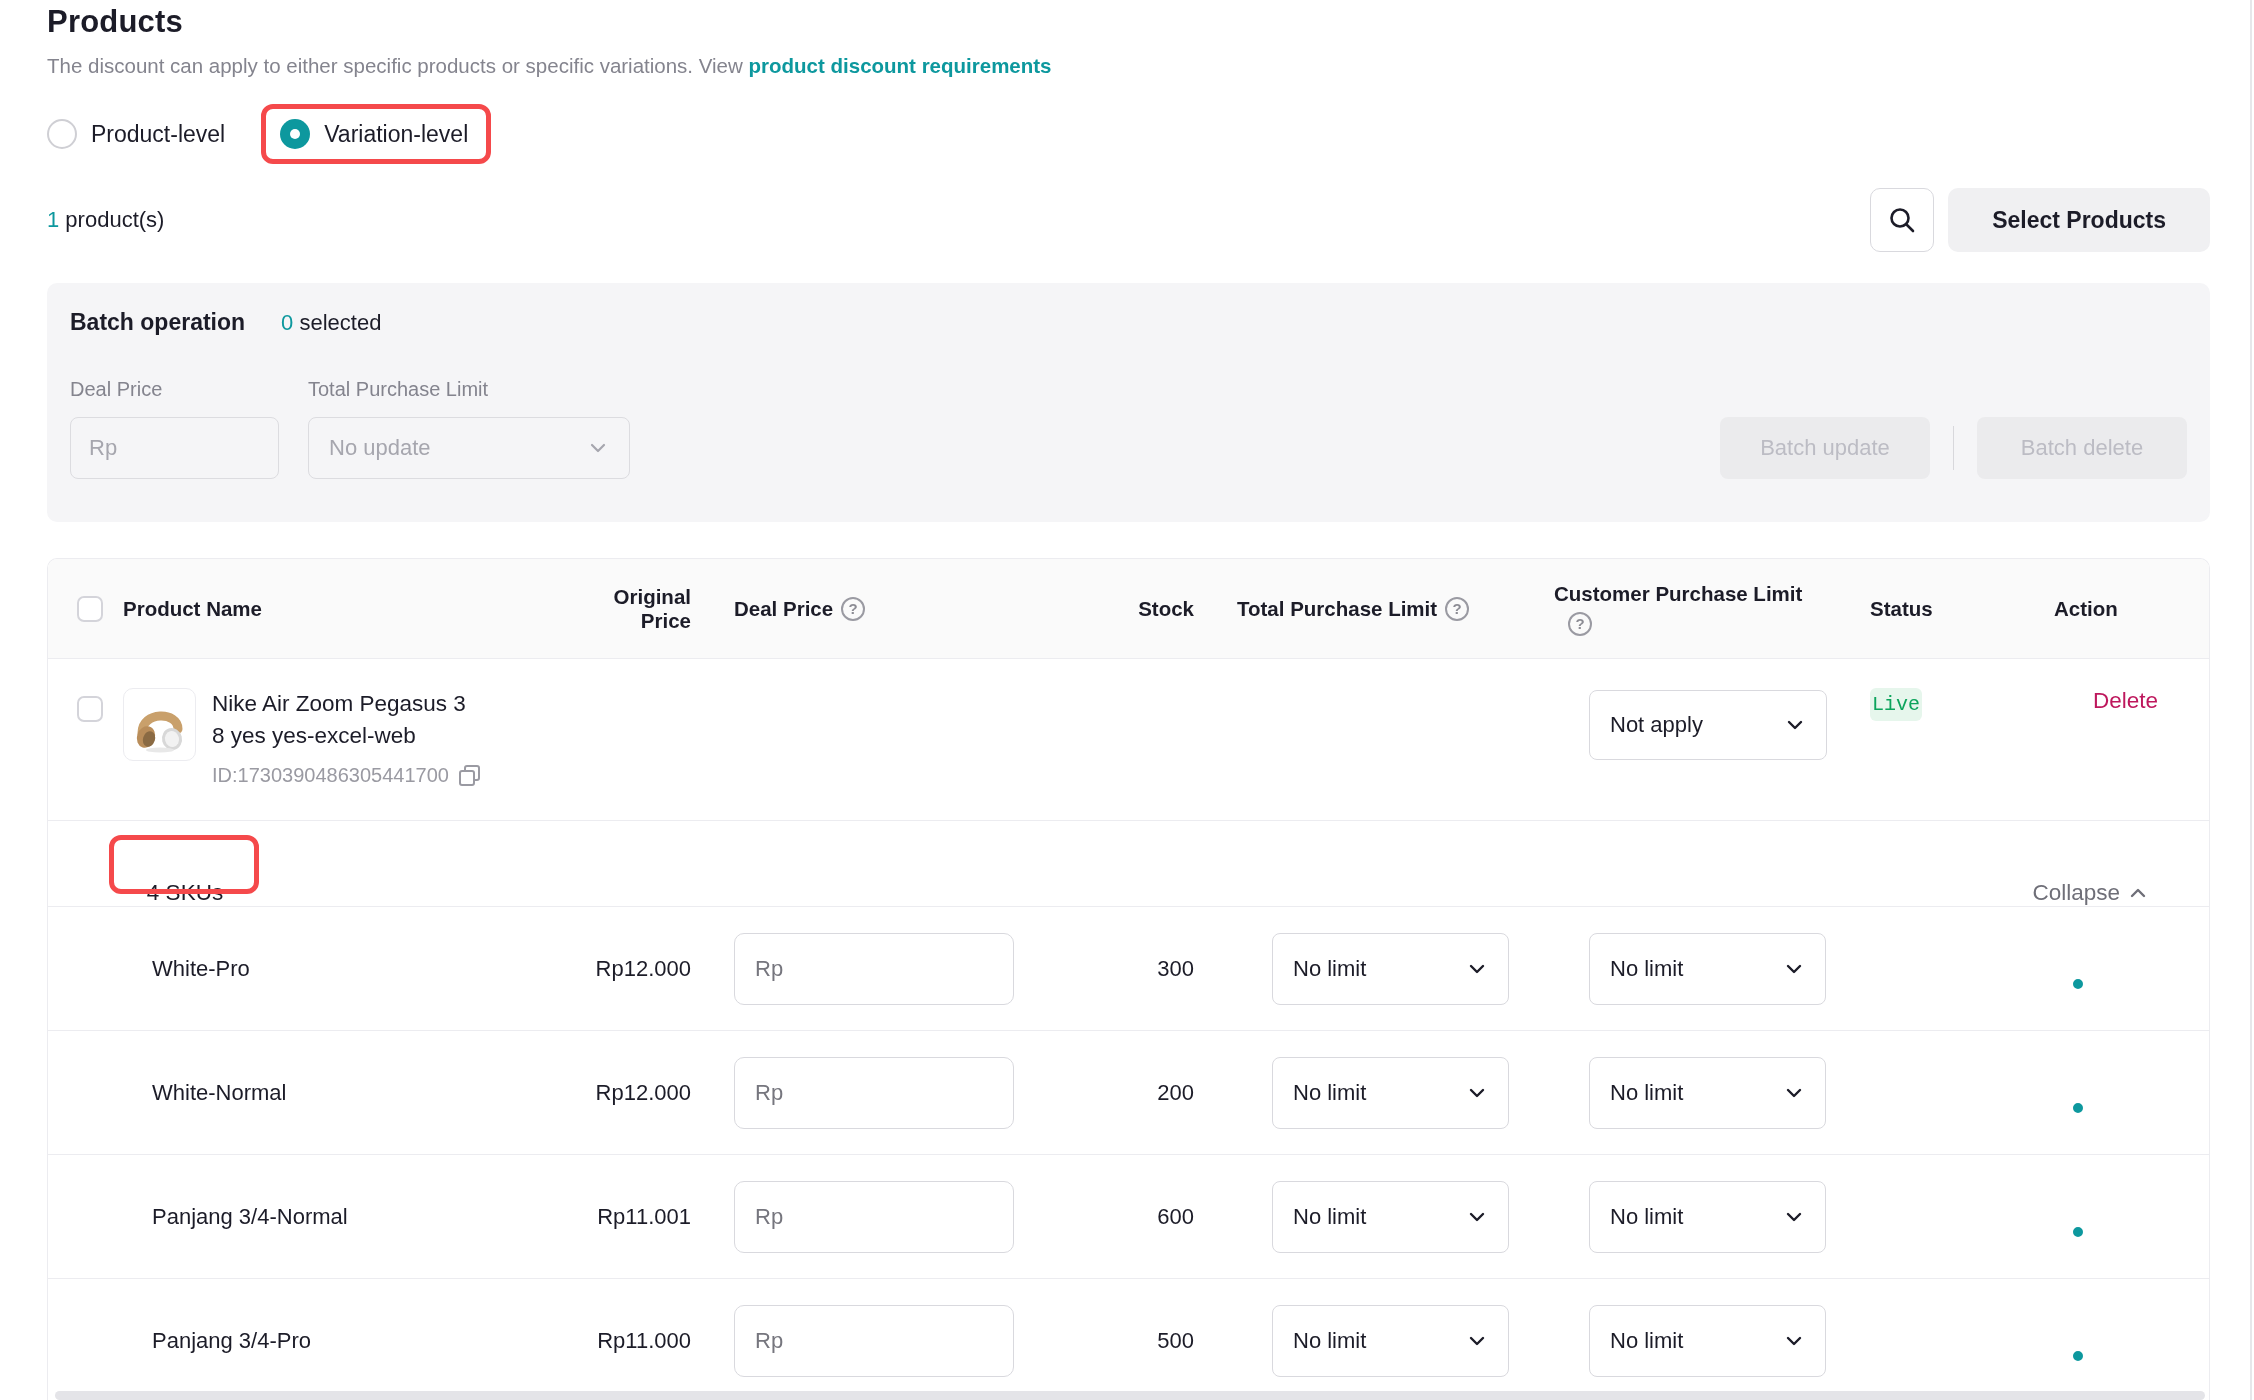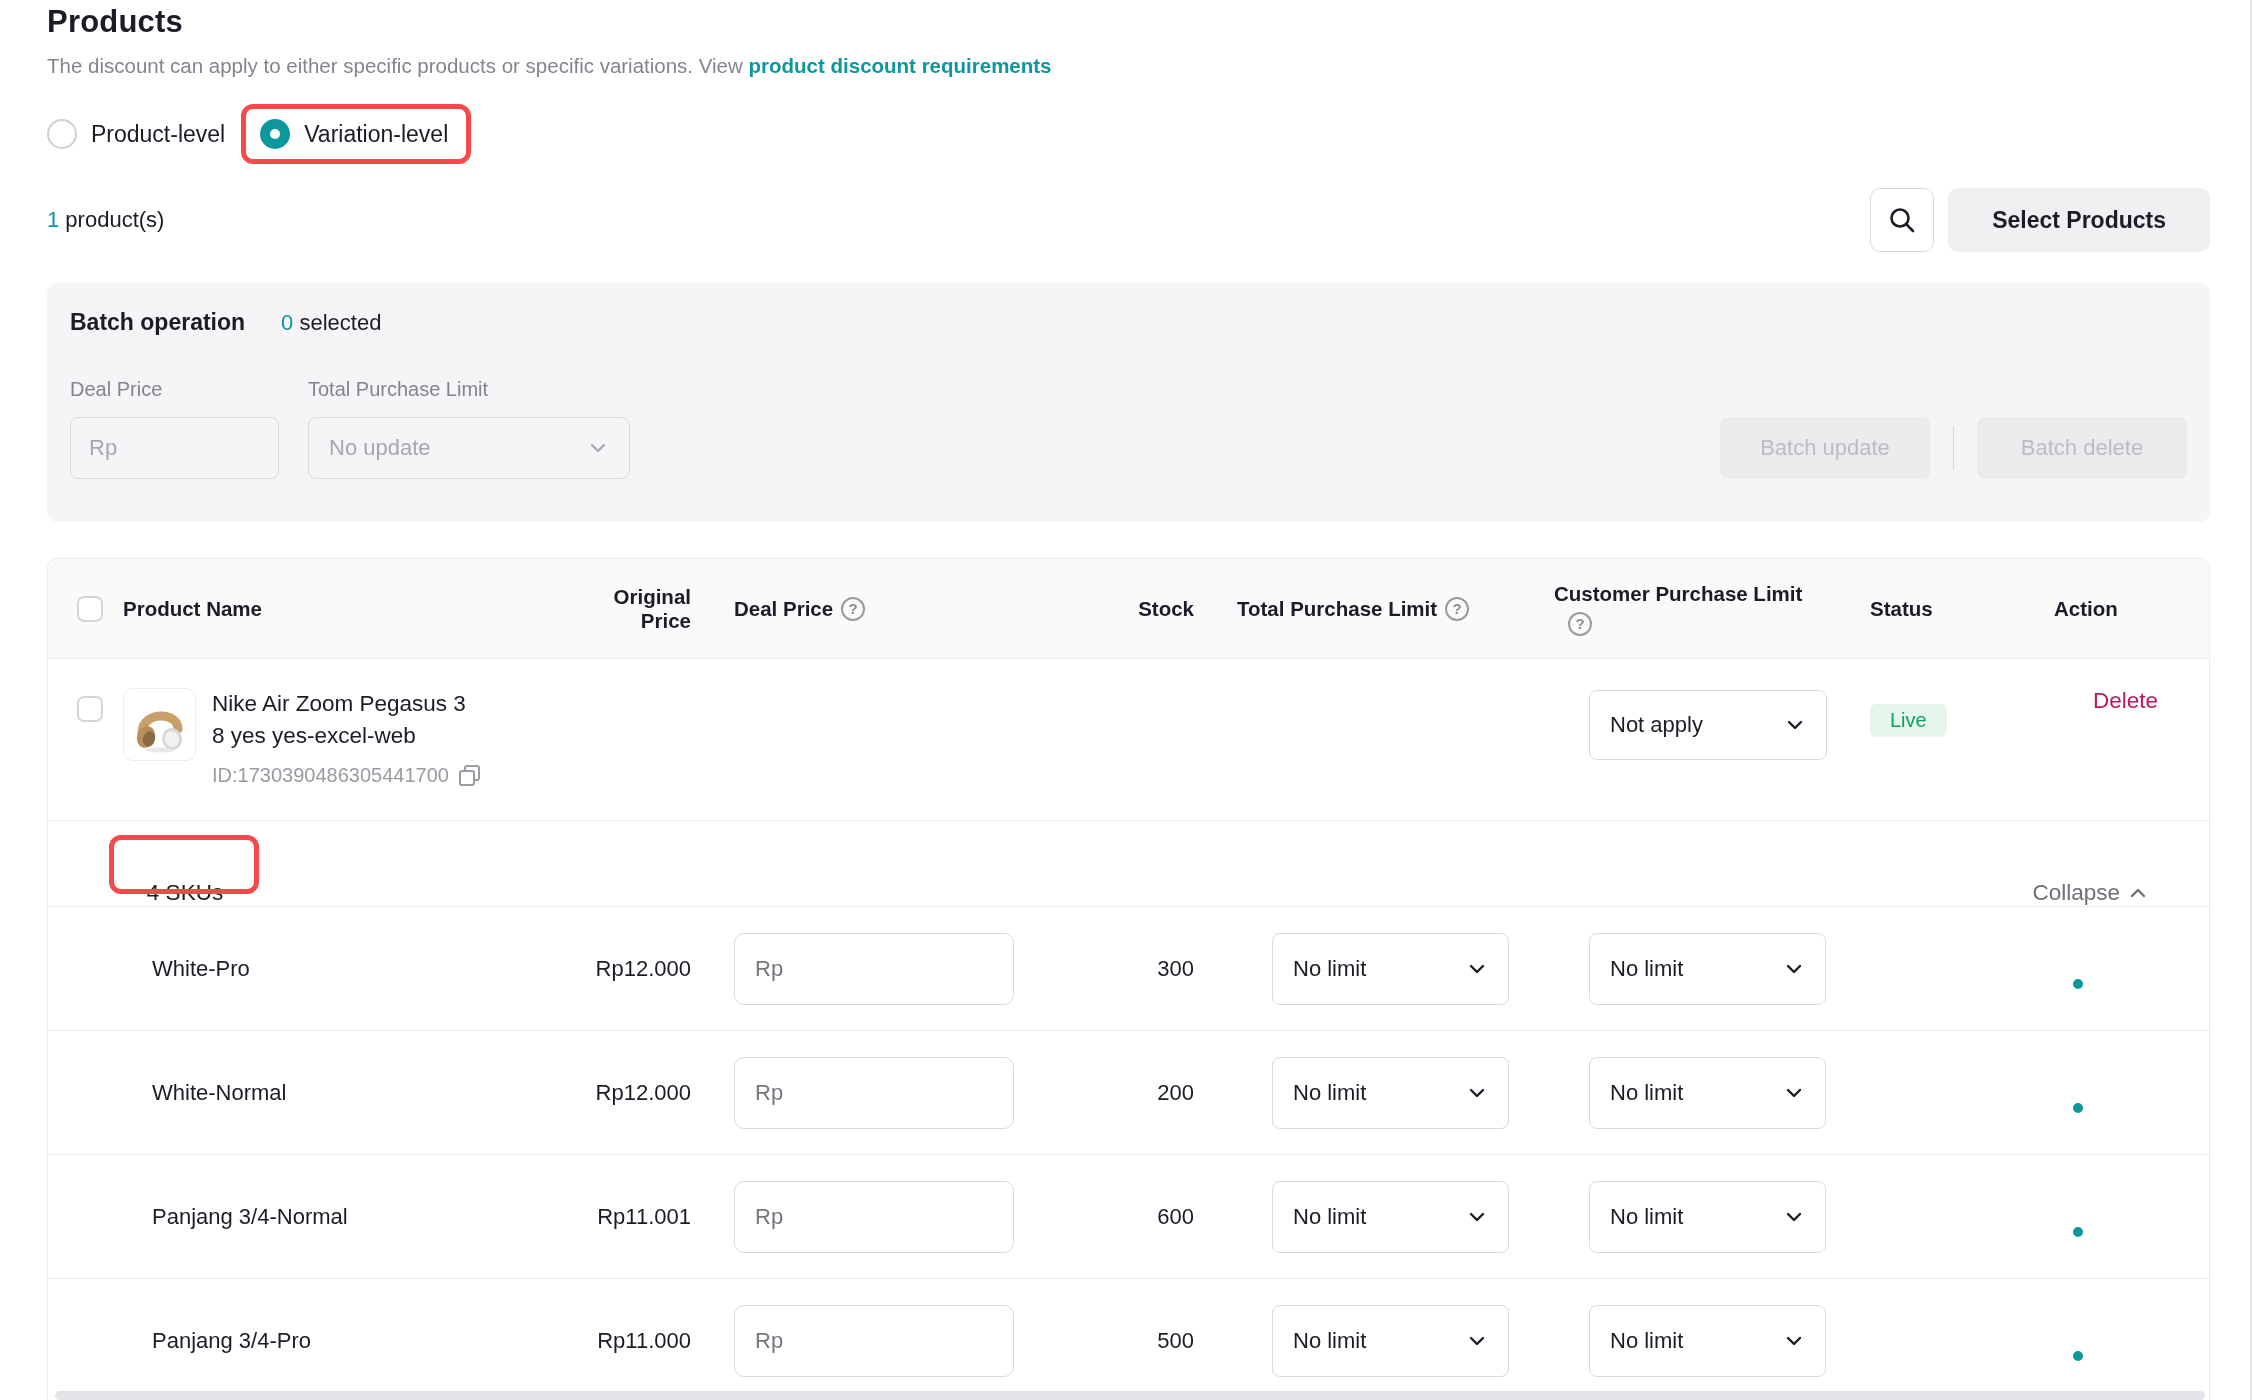--- a/index.html
+++ b/index.html
@@ -16,21 +16,21 @@
   .subtitle { position:absolute; left:47px; top:54px; font-size:20.5px; color:#84848e; }
   .subtitle a { color:#0d989e; font-weight:700; text-decoration:none; cursor:pointer; }
 
   
   .level-row { position:absolute; left:47px; top:104px; height:60px; display:flex; }
   .radio-opt { display:flex; align-items:center; gap:14px; cursor:pointer; }
   .radio-circle { width:30px; height:30px; border-radius:50%; border:2px solid #cfcfd4; background:#fff; flex:0 0 auto; }
   .radio-circle.checked { border:none; background:#0d989e; position:relative; }
   .radio-circle.checked::after { content:""; position:absolute; left:10px; top:10px; width:10px; height:10px; border-radius:50%; background:#fff; }
   .radio-label { font-size:23px; color:#1c1c28; }
-  .annotation-inline { display:flex; align-items:center; gap:14px; border:5px solid #f5494b; border-radius:12px; padding:8px 18px 8px 14px; margin-left:16px; }
+  .annotation-inline { display:flex; align-items:center; gap:14px; border:5px solid #f5494b; border-radius:12px; padding:8px 18px 8px 14px; margin-left:36px; }
 
   
   .toolbar { position:absolute; left:47px; top:188px; width:2163px; height:64px; display:flex; align-items:center; }
   .product-count { font-size:22px; color:#1c1c28; }
   .product-count b { color:#0d989e; font-weight:400; }
   .toolbar-right { margin-left:auto; display:flex; align-items:center; gap:14px; }
   .search-btn { width:64px; height:64px; border:1px solid #d9d9de; border-radius:10px; background:#fff; display:flex; align-items:center; justify-content:center; cursor:pointer; }
   .select-products-btn { height:64px; padding:0 44px; border:none; border-radius:10px; background:#f0f0f2; font-family:inherit; font-size:23px; font-weight:700; color:#1c1c28; cursor:pointer; }
 
   
@@ -68,21 +68,21 @@
   .product-img { width:73px; height:73px; border:1px solid #ececf0; border-radius:10px; background:#fff; display:flex; align-items:center; justify-content:center; overflow:hidden; flex:0 0 auto; }
   .product-lines { display:flex; flex-direction:column; }
   .pl1, .pl2 { font-size:22.5px; color:#1c1c28; line-height:32px; }
   .pl3 { font-size:20px; color:#9a9aa2; line-height:30px; margin-top:8px; display:flex; align-items:center; gap:10px; }
   .copy-icon { position:relative; width:20px; height:20px; display:inline-block; cursor:pointer; }
   .copy-icon::before { content:""; position:absolute; left:5px; top:0; width:12px; height:12px; border:2px solid #9a9aa2; border-radius:3px; }
   .copy-icon::after { content:""; position:absolute; left:0; top:5px; width:12px; height:12px; border:2px solid #9a9aa2; border-radius:3px; background:#fff; }
 
   .dropdown { height:70px; width:238px; border:1px solid #d9d9de; border-radius:8px; background:#fff; display:flex; align-items:center; justify-content:space-between; padding:0 20px; font-size:22px; color:#1c1c28; cursor:pointer;margin-left:35px; }
   .dropdown.small { height:72px; width:237px; }
-  .status-badge { display:inline-block; justify-self:start; background:#e6f6ec; color:#0ca45c; font-size:20px; padding:5px 20px; border-radius:6px; margin-top:16px; }
+  .status-badge { display:inline-block; justify-self:start; background:#e6f6ec; color:#0ca45c; font-size:20px; padding:5px 2px; border-radius:6px; margin-top:0;font-family:Liberation Mono, monospace; }
   .delete-link { color:#be185d; font-size:22.5px; font-weight:500; cursor:pointer; padding-left:39px; }
 
   .row-summary { height:86px; border-bottom:1px solid #ececf0; display:flex; align-items:flex-end; padding:0 30px 0 29px; }
   .sku-count { width:150px; margin-left:33px; text-align:center; font-size:22.5px; color:#1c1c28; }
   .collapse-link { margin-left:auto; margin-right:29px; display:flex; align-items:center; gap:6px; font-size:22.5px; color:#6f6f78; cursor:pointer; }
 
   .row-sku { height:124px; border-bottom:1px solid #ececf0; }
   .sku-name { grid-column:1 / span 2; padding-left:75px; font-size:22px; color:#1c1c28; }
   .sku-price { font-size:22px; }
   .deal-input { width:280px; height:72px; border:1px solid #d9d9de; border-radius:10px; background:#fff; padding:0 20px; font-family:inherit; font-size:22px; color:#1c1c28; }

